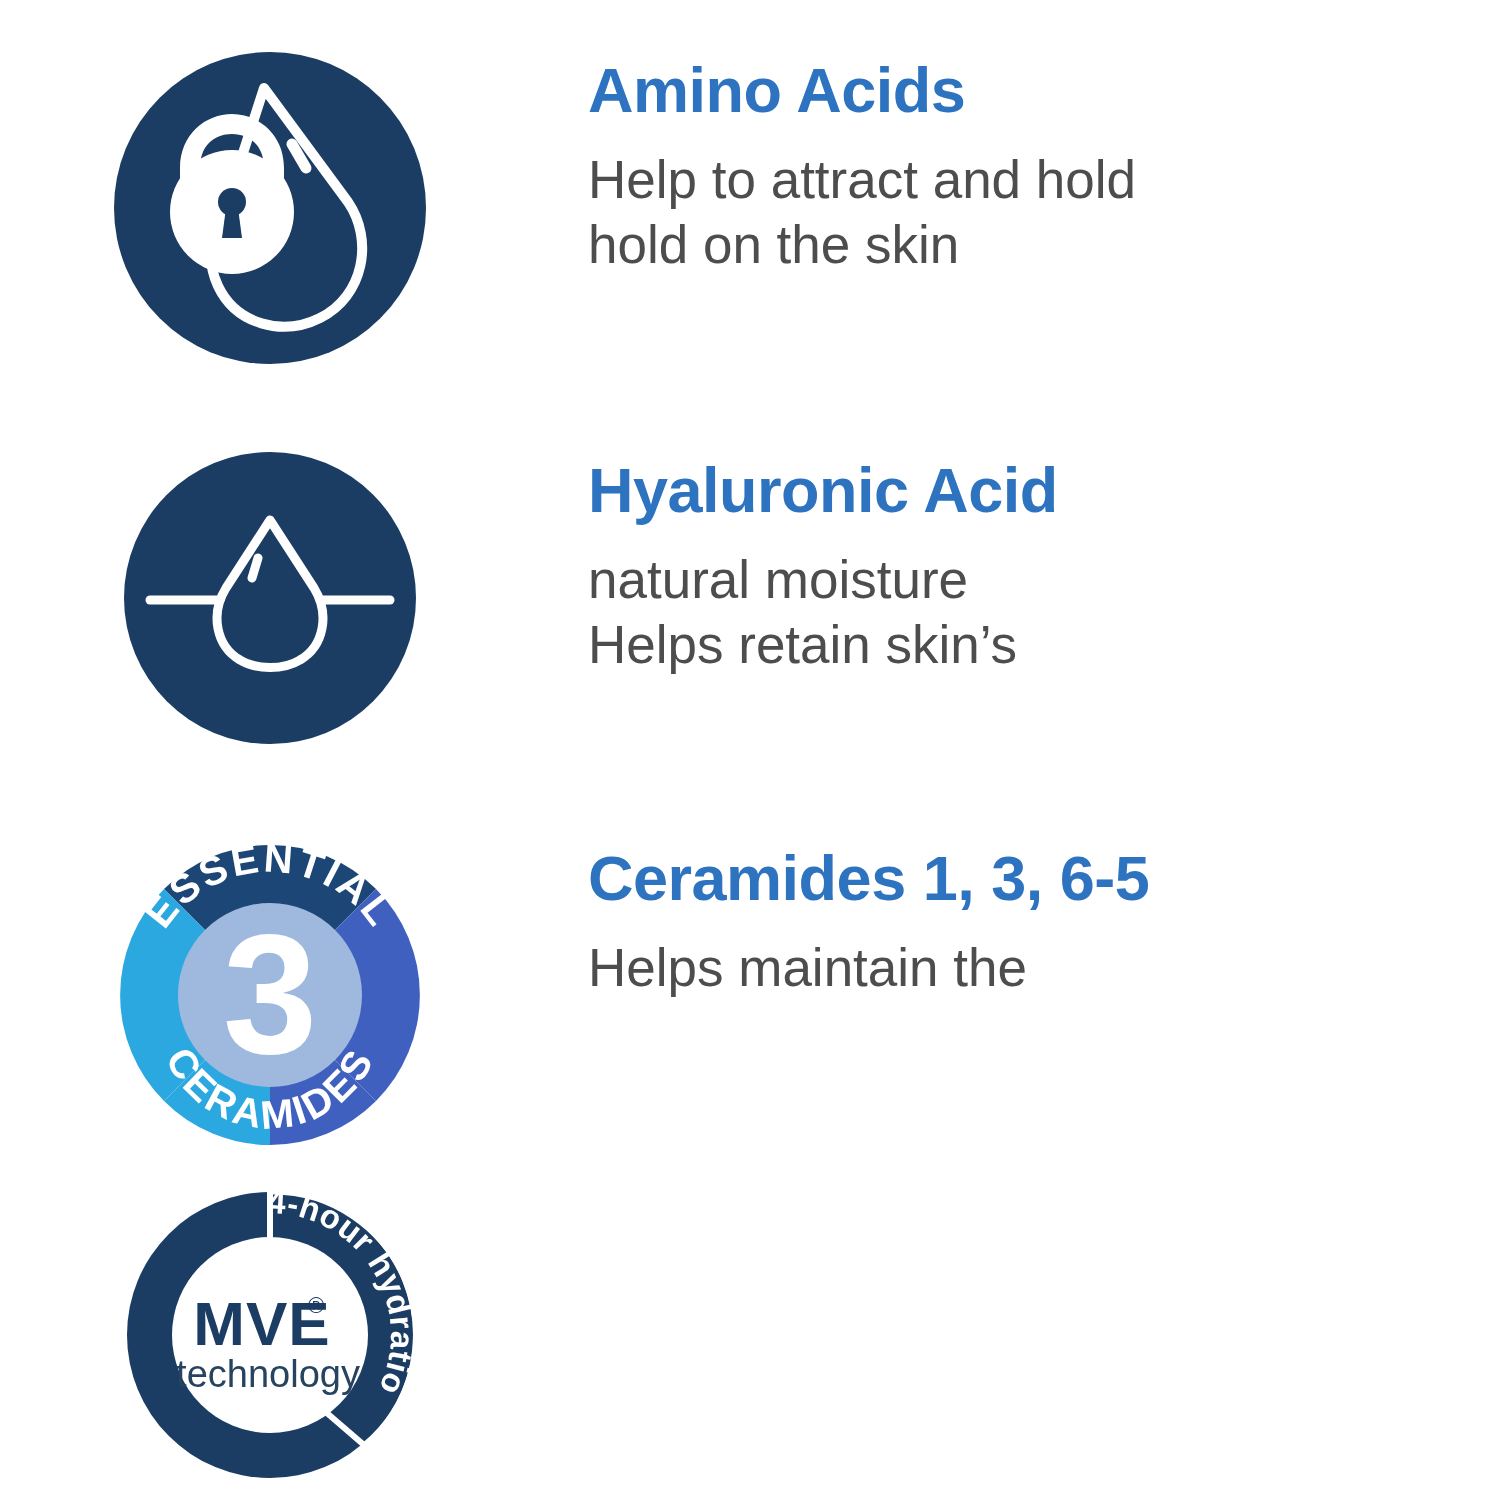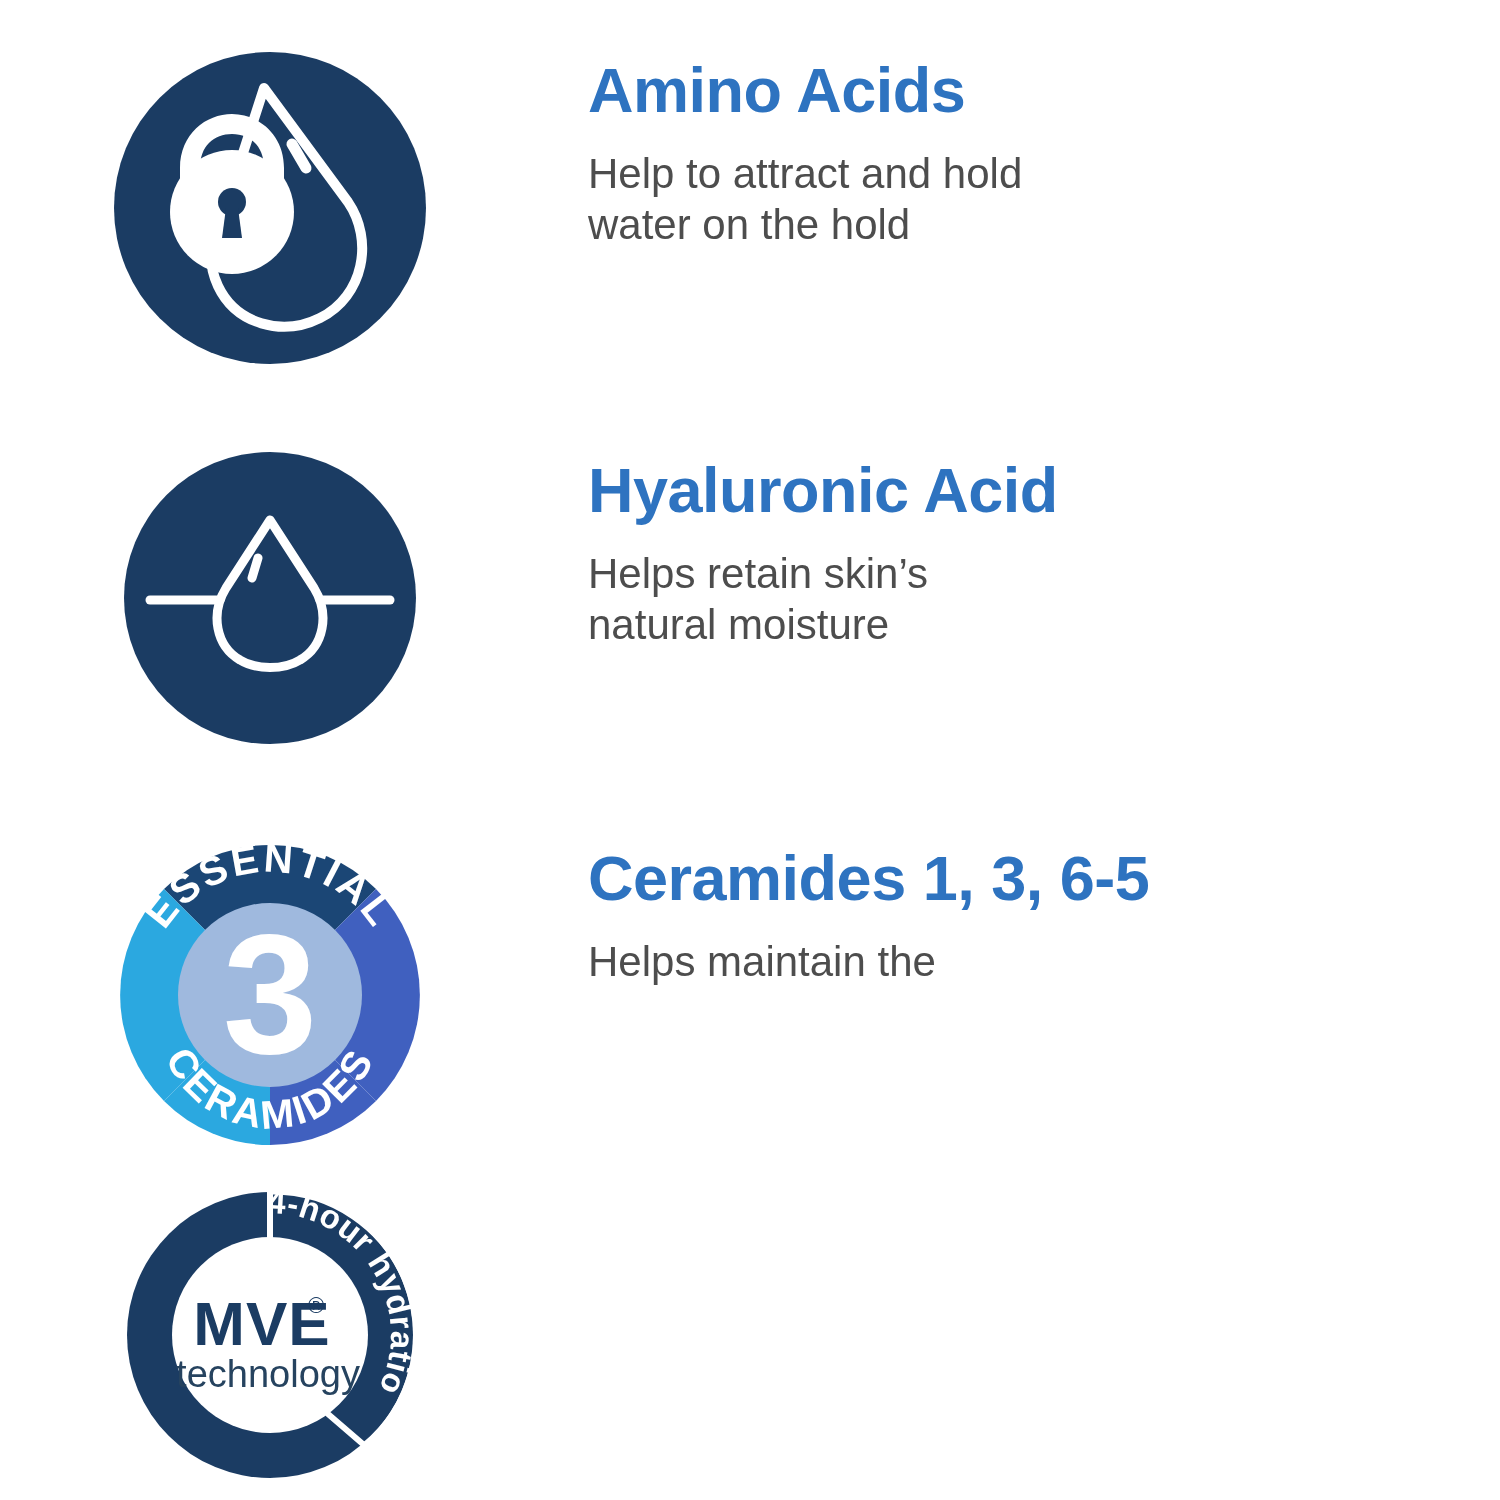--- a/index.html
+++ b/index.html
@@ -35,21 +35,21 @@
     font-weight:bold;
     font-size:63px;
     line-height:1.02;
     letter-spacing:-0.5px;
     margin:0 0 26px 0;
     white-space:nowrap;
     font-stretch:condensed;
   }
   .feature-desc{
     color:#4D4D4D;
-    font-size:42px;
+    font-size:53px;
     line-height:1.22;
     margin:0;
     font-weight:normal;
   }
   .feature-desc span{display:block;}
 
   
   #row-amino        { top:52px;  }
   #row-hyaluronic   { top:452px; }
   #row-ceramides    { top:840px; }
@@ -76,21 +76,21 @@
         <circle cx="118" cy="160" r="62" fill="#FFFFFF"></circle>
 
         <circle cx="118" cy="150" r="14" fill="#1B3C63"></circle>
         <path d="M112 156 L124 156 L128 186 L108 186 Z" fill="#1B3C63"></path>
       </svg>
     </div>
     <div class="text-cell">
       <h2 class="feature-title">Amino Acids</h2>
       <p class="feature-desc">
         <span>Help to attract and hold</span>
-        <span>water on the hold</span>
+        <span>hold on the skin</span>
       </p>
     </div>
   </div>
 
   <div class="feature-row" id="row-hyaluronic">
     <div class="icon-cell">
       <svg width="292" height="292" viewBox="0 0 292 292" aria-hidden="true">
         <circle cx="146" cy="146" r="146" fill="#1B3C63"></circle>
 
         <line x1="26" y1="148" x2="96" y2="148" stroke="#FFFFFF" stroke-width="9" stroke-linecap="round"></line>
@@ -98,22 +98,22 @@
         <line x1="196" y1="148" x2="266" y2="148" stroke="#FFFFFF" stroke-width="9" stroke-linecap="round"></line>
 
         <path d="M146 68 L190 136 C206 162 200 194 176 208 C160 218 132 218 116 208 C92 194 86 162 102 136 Z" fill="none" stroke="#FFFFFF" stroke-width="9" stroke-linejoin="round" stroke-linecap="round"></path>
 
         <line x1="134" y1="106" x2="128" y2="126" stroke="#FFFFFF" stroke-width="9" stroke-linecap="round"></line>
       </svg>
     </div>
     <div class="text-cell">
       <h2 class="feature-title">Hyaluronic Acid</h2>
       <p class="feature-desc">
+        <span>natural moisture</span>
         <span>Helps retain skin’s</span>
-        <span>natural moisture</span>
       </p>
     </div>
   </div>
 
   <div class="feature-row" id="row-ceramides">
     <div class="icon-cell">
       <svg width="310" height="310" viewBox="0 0 310 310" aria-hidden="true">
         <defs>
           <path id="arcTop" d="M 32 155 A 123 123 0 0 1 278 155" fill="none"></path>
           <path id="arcBottom" d="M 42 175 A 113 113 0 0 0 268 175" fill="none"></path>

